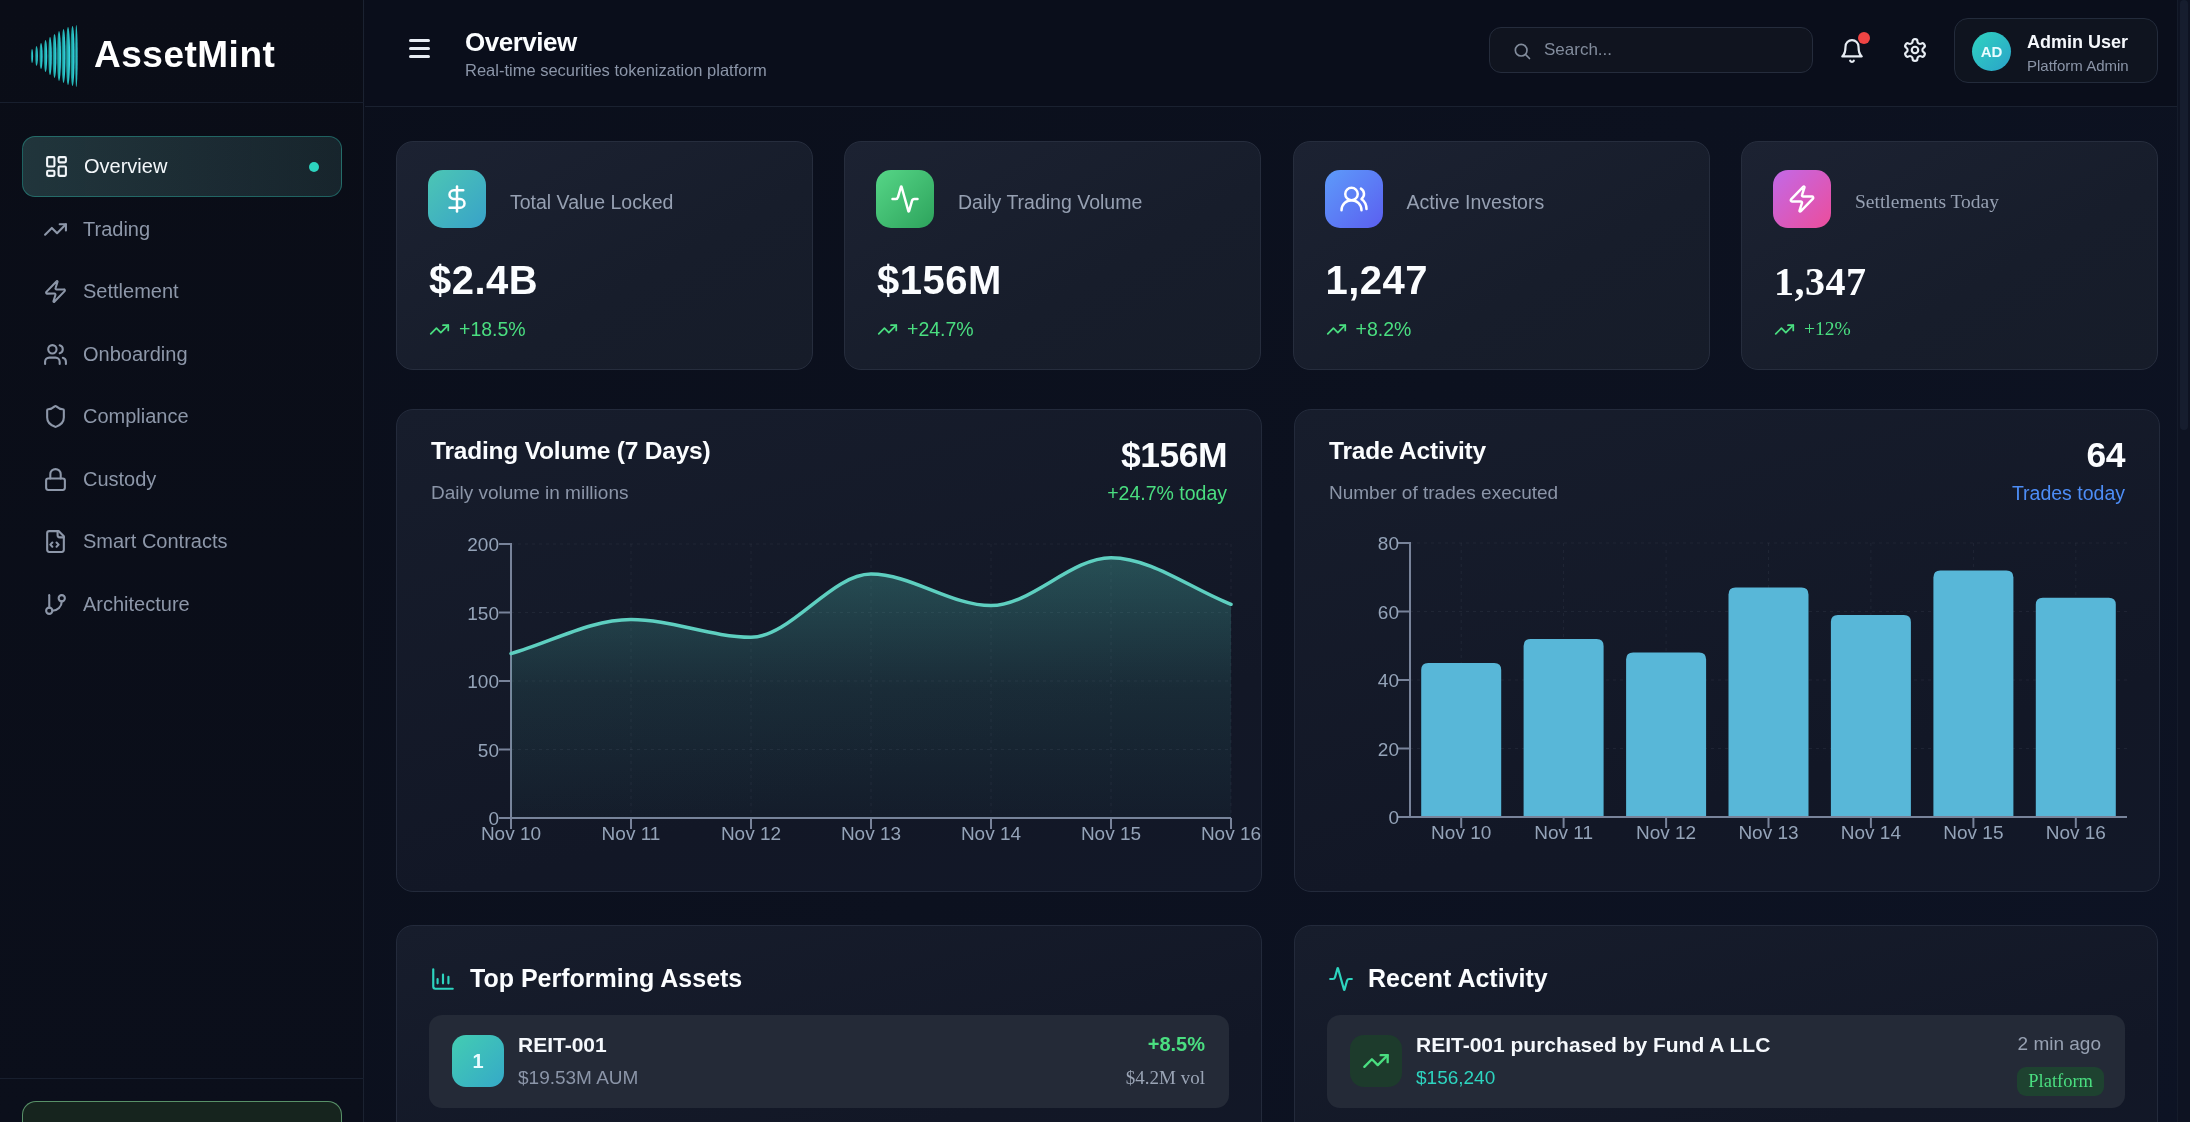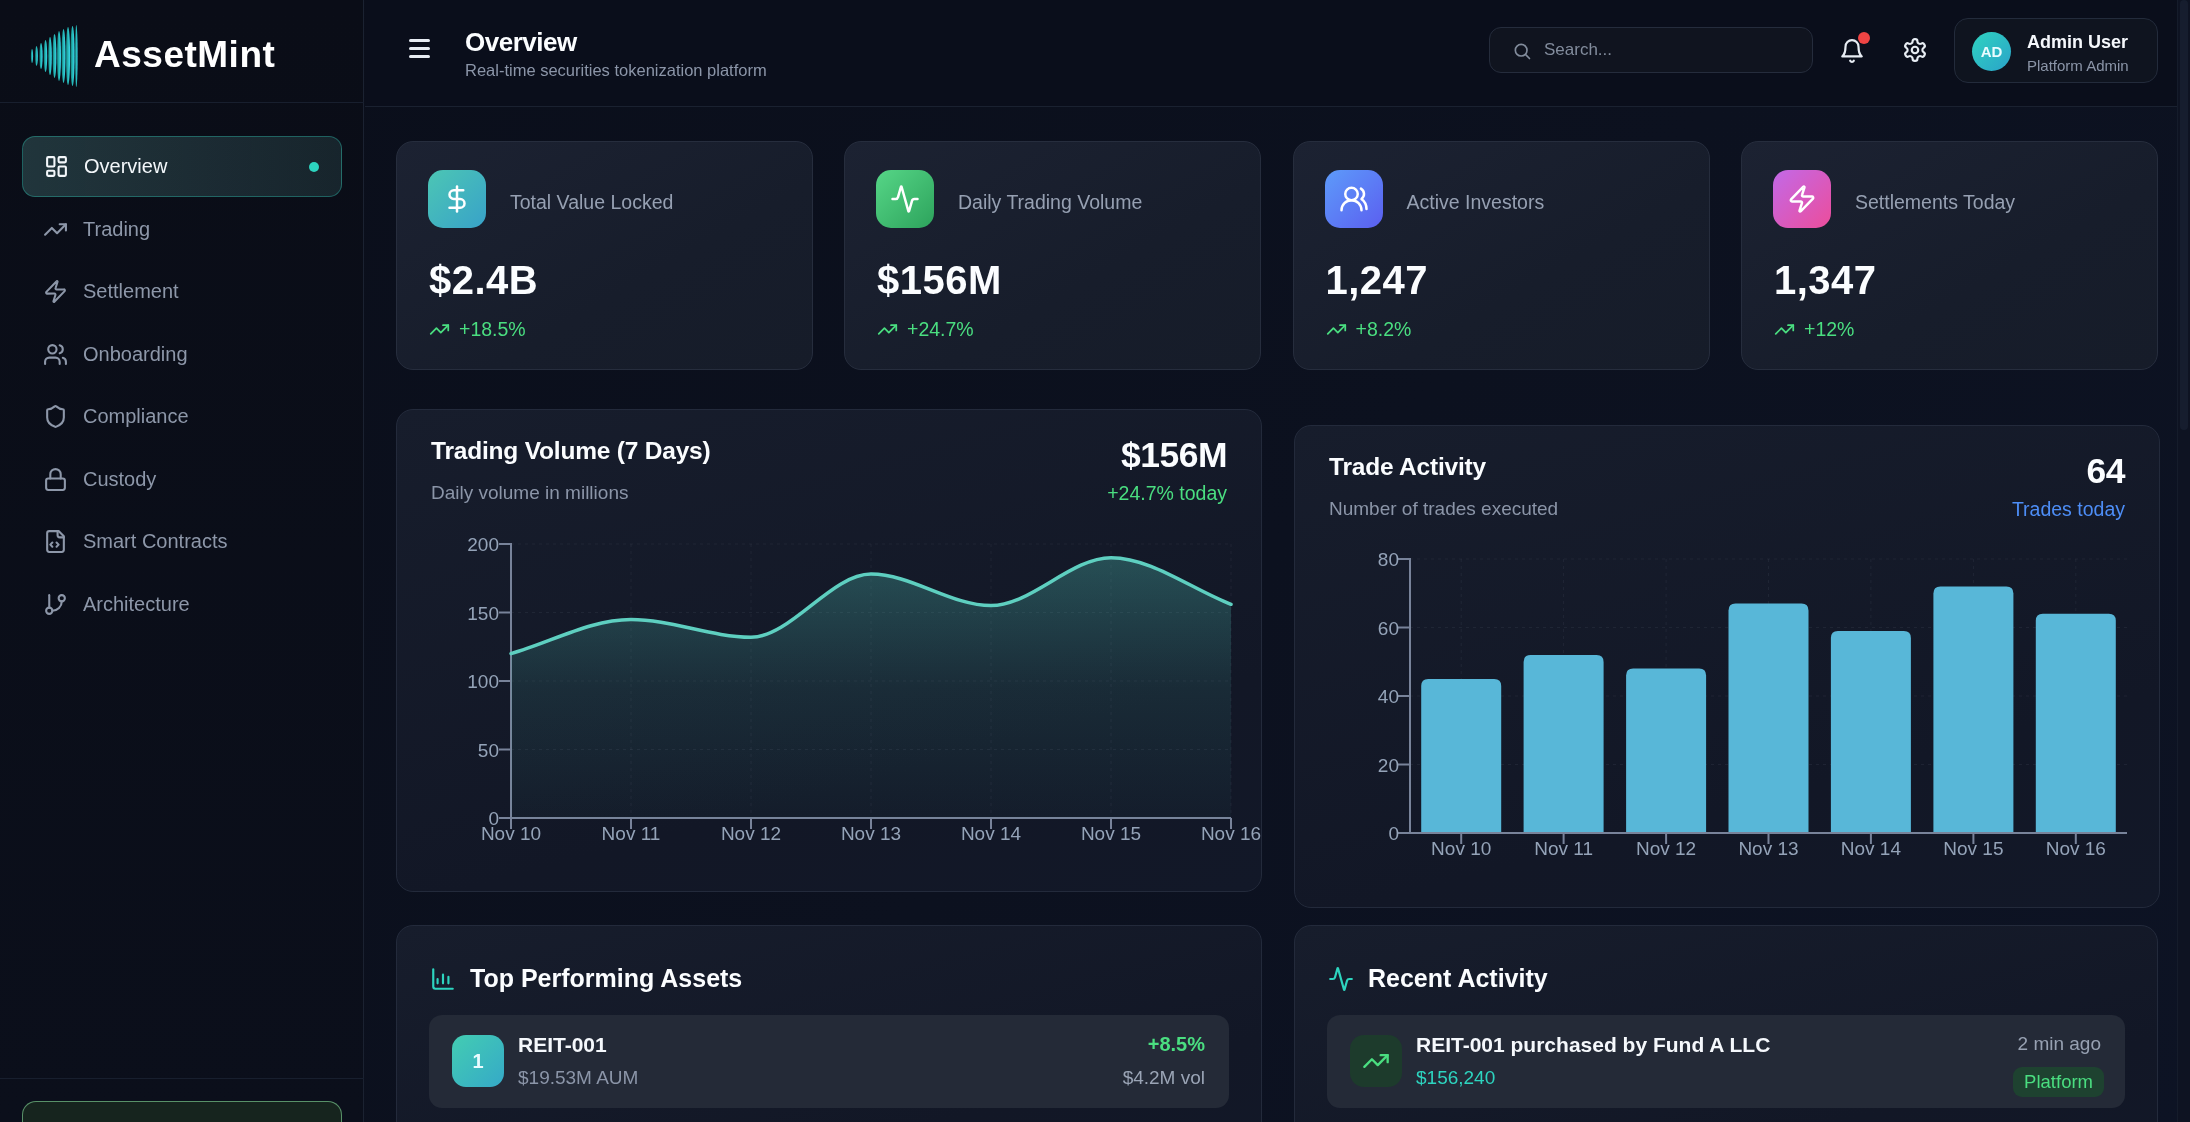--- a/index.html
+++ b/index.html
@@ -40,36 +40,36 @@
 
 .stat { position:absolute; top:141px; width:417px; height:229px; border-radius:17px; background:linear-gradient(150deg,#1c2232 0%,#171d2b 60%,#161c29 100%); border:1px solid #262d3d; }
 .stat .ic { position:absolute; left:31px; top:28px; width:58px; height:58px; border-radius:15px; display:flex; align-items:center; justify-content:center; }
 .stat .lb { position:absolute; left:113px; top:49px; font-size:19.5px; color:#96a0b2; }
 .stat .vl { position:absolute; left:32px; top:116px; font-size:40px; font-weight:bold; color:#fbfdff; letter-spacing:0.5px; }
 .stat .tr { position:absolute; left:32px; top:176px; font-size:19.5px; color:#4ade80; display:flex; align-items:center; gap:9px; }
 
 
 .card { position:absolute; border-radius:17px; background:linear-gradient(165deg,#171d2c 0%,#121726 70%,#121828 100%); border:1px solid #232a3b;padding-left:15px; }
 #c-line { left:396px; top:409px; width:866px; height:483px; }
-#c-bar { left:1294px; top:409px; width:866px; height:483px;margin-top:16px; }
+#c-bar { left:1294px; top:409px; width:866px; height:483px; }
 .c-title { position:absolute; left:34px; top:27px; letter-spacing:-0.2px; font-size:24.5px; font-weight:600; color:#fbfdff; }
 .c-sub { position:absolute; left:34px; top:72px; font-size:19px; color:#8b95a8; }
 .c-big { position:absolute; right:34px; top:25px; letter-spacing:-0.5px; font-size:35.5px; font-weight:bold; color:#fbfdff; text-align:right; }
 .c-big2 { position:absolute; right:34px; top:72px; font-size:19.5px; text-align:right; }
 
 
 #b-left { left:396px; top:925px; width:866px; height:260px; }
 #b-right { left:1294px; top:925px; width:864px; height:260px; }
 .b-title { position:absolute; left:33px; top:38px; display:flex; align-items:center; gap:14px; font-size:25px; font-weight:600; color:#fbfdff; }
 .row { position:absolute; left:32px; top:89px; right:32px; height:93px; border-radius:13px; background:#242a37; }
 .row .tile { position:absolute; left:23px; top:20px; width:52px; height:52px; border-radius:14px; display:flex; align-items:center; justify-content:center; }
 .row .t1 { position:absolute; left:89px; top:18px; font-size:21px; font-weight:600; color:#f5f8fc; }
 .row .t2 { position:absolute; left:89px; top:52px; font-size:19px; color:#8b95a8; }
 .row .r1 { position:absolute; right:24px; top:18px; font-size:20px; font-weight:600; color:#4ade80; text-align:right; }
-.row .r2 { position:absolute; right:24px; top:52px; font-size:19px; color:#9aa4b5; text-align:right; }
+.row .r2 { position:absolute; right:24px; top:52px; font-size:19px; color:#9aa4b5; text-align:right;font-family:Liberation Serif, serif; }
 
 
 #sb { position:absolute; right:0; top:0; width:13px; height:1122px; background:#0e1322; border-left:1px solid #151c2b; }
 #sb .th { position:absolute; left:2px; right:2px; top:0; height:430px; border-radius:5px; background:#161d2e; }
 
 svg text { font-family:"Liberation Sans", sans-serif; }
 </style>
 </head>
 <body>
 <div id="app">
@@ -234,21 +234,21 @@
           <path d="M22 20c0-3.37-2-6.5-4-8a5 5 0 0 0-.45-8.3"></path>
         </svg>
     </div>
     <div class="lb">Active Investors</div>
     <div class="vl">1,247</div>
     <div class="tr"><svg width="21" height="21" viewBox="0 0 24 24" fill="none" stroke="#4ade80" stroke-width="2" stroke-linecap="round" stroke-linejoin="round">
           <path d="M16 7h6v6"></path>
           <path d="m22 7-8.5 8.5-5-5L2 17"></path>
         </svg>+8.2%</div>
   </div>
-  <div class="stat" style="left:1741px;">
+  <div class="stat" style="left:1741px;font-family:Liberation Serif, serif;">
     <div class="ic" style="background:linear-gradient(135deg,#c269e8,#ec4d9b);">
       <svg width="30" height="30" viewBox="0 0 24 24" fill="none" stroke="#fff" stroke-width="2" stroke-linecap="round" stroke-linejoin="round">
           <path d="M4 14a1 1 0 0 1-.78-1.63l9.9-10.2a.5.5 0 0 1 .86.46l-1.92 6.02A1 1 0 0 0 13 10h7a1 1 0 0 1 .78 1.63l-9.9 10.2a.5.5 0 0 1-.86-.46l1.92-6.02A1 1 0 0 0 11 14z"></path>
         </svg>
     </div>
     <div class="lb">Settlements Today</div>
     <div class="vl">1,347</div>
     <div class="tr"><svg width="21" height="21" viewBox="0 0 24 24" fill="none" stroke="#4ade80" stroke-width="2" stroke-linecap="round" stroke-linejoin="round">
           <path d="M16 7h6v6"></path>
           <path d="m22 7-8.5 8.5-5-5L2 17"></path>

